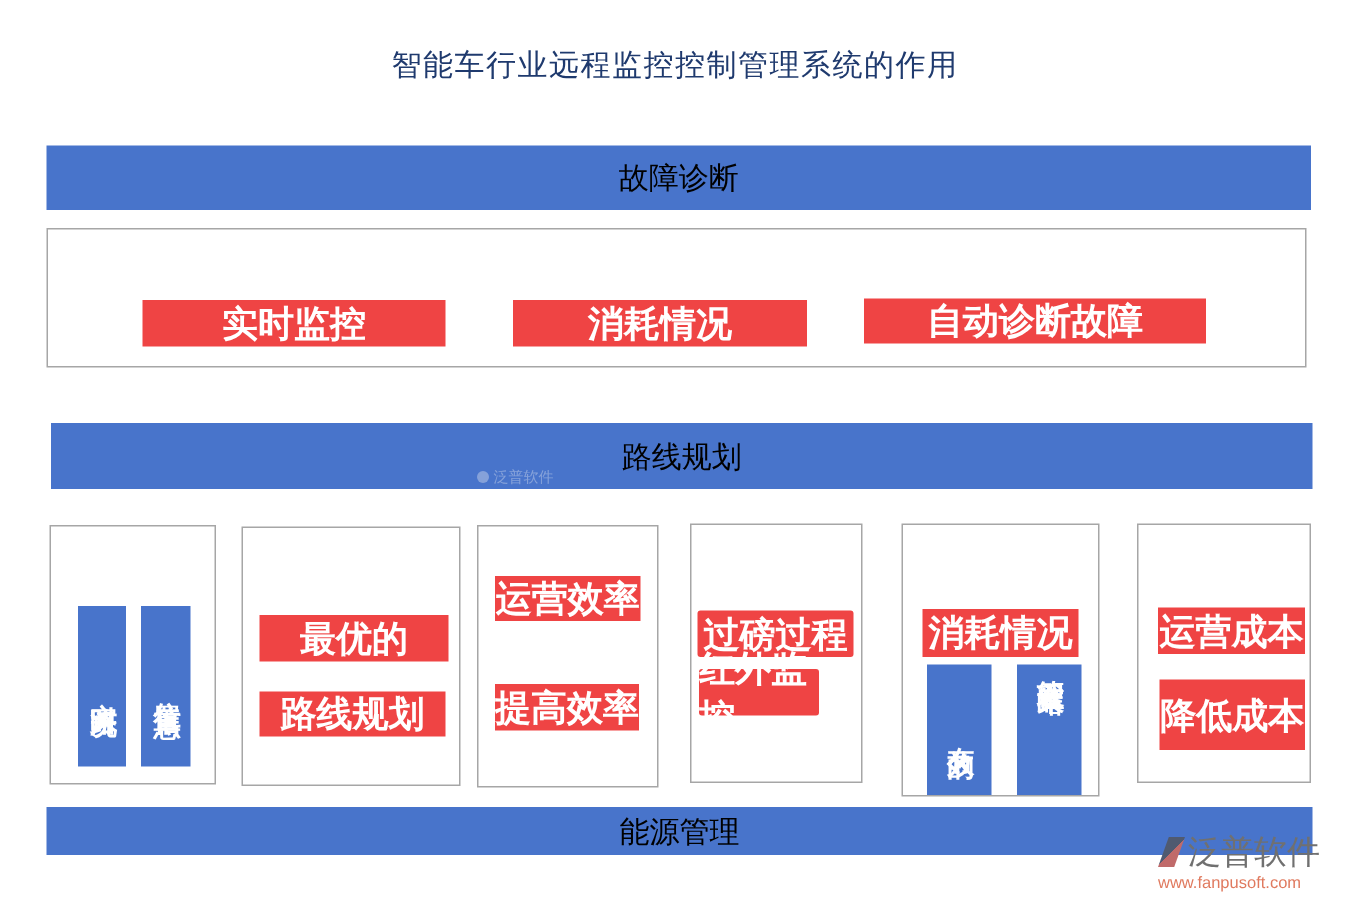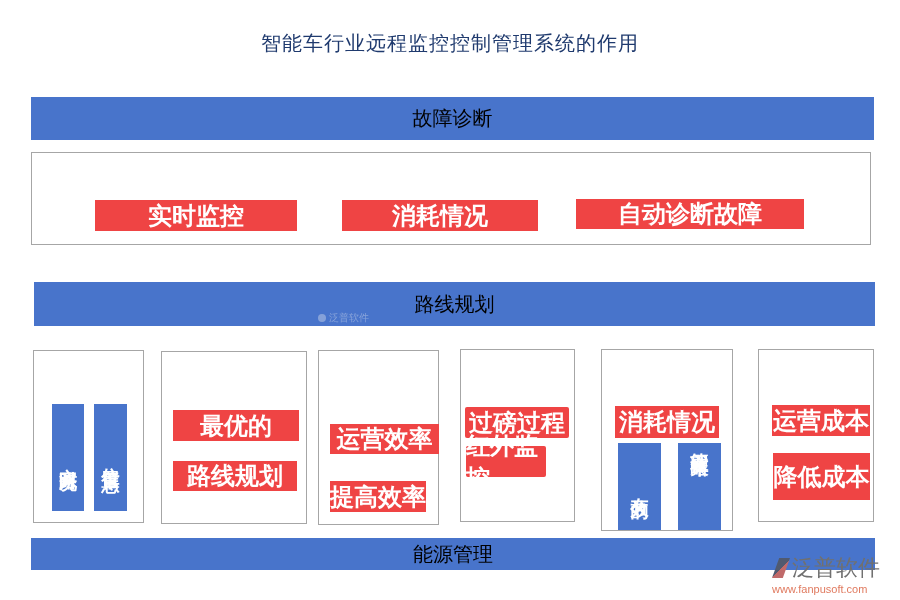--- a/index.html
+++ b/index.html
@@ -40,22 +40,22 @@
 </div>
 <div class="abs vtag" style="left:94px;top:404px;width:33px;height:107px;">
   <span style="writing-mode:vertical-rl;letter-spacing:2px;">位置信息</span>
 </div>
 
 <div class="abs box" style="left:161px;top:351px;width:146px;height:173px;"></div>
 <div class="abs tag" style="left:173px;top:410px;width:126px;height:31px;">最优的</div>
 <div class="abs tag" style="left:173px;top:461px;width:124px;height:30px;">路线规划</div>
 
 <div class="abs box" style="left:318px;top:350px;width:121px;height:175px;"></div>
-<div class="abs tag" style="left:330px;top:424px;width:109px;height:30px;">运营效率</div>
-<div class="abs tag" style="left:330px;top:456px;width:96px;height:31px;margin-top:25px;">提高效率</div>
+<div class="abs tag" style="left:330px;top:384px;width:97px;height:30px;">运营效率</div>
+<div class="abs tag" style="left:330px;top:456px;width:96px;height:31px;">提高效率</div>
 
 <div class="abs box" style="left:460px;top:349px;width:115px;height:173px;"></div>
 <div class="abs tag" style="left:465px;top:407px;width:104px;height:31px;border-radius:2px;">过磅过程</div>
 <div class="abs tag" style="left:466px;top:446px;width:80px;height:31px;border-radius:2px;">红外监控</div>
 
 <div class="abs box" style="left:601px;top:349px;width:132px;height:182px;"></div>
 <div class="abs tag" style="left:615px;top:406px;width:104px;height:32px;">消耗情况</div>
 <div class="abs vtag" style="left:618px;top:443px;width:43px;height:87px;">
   <span style="writing-mode:vertical-rl;letter-spacing:2px;">有效的</span>
 </div>

